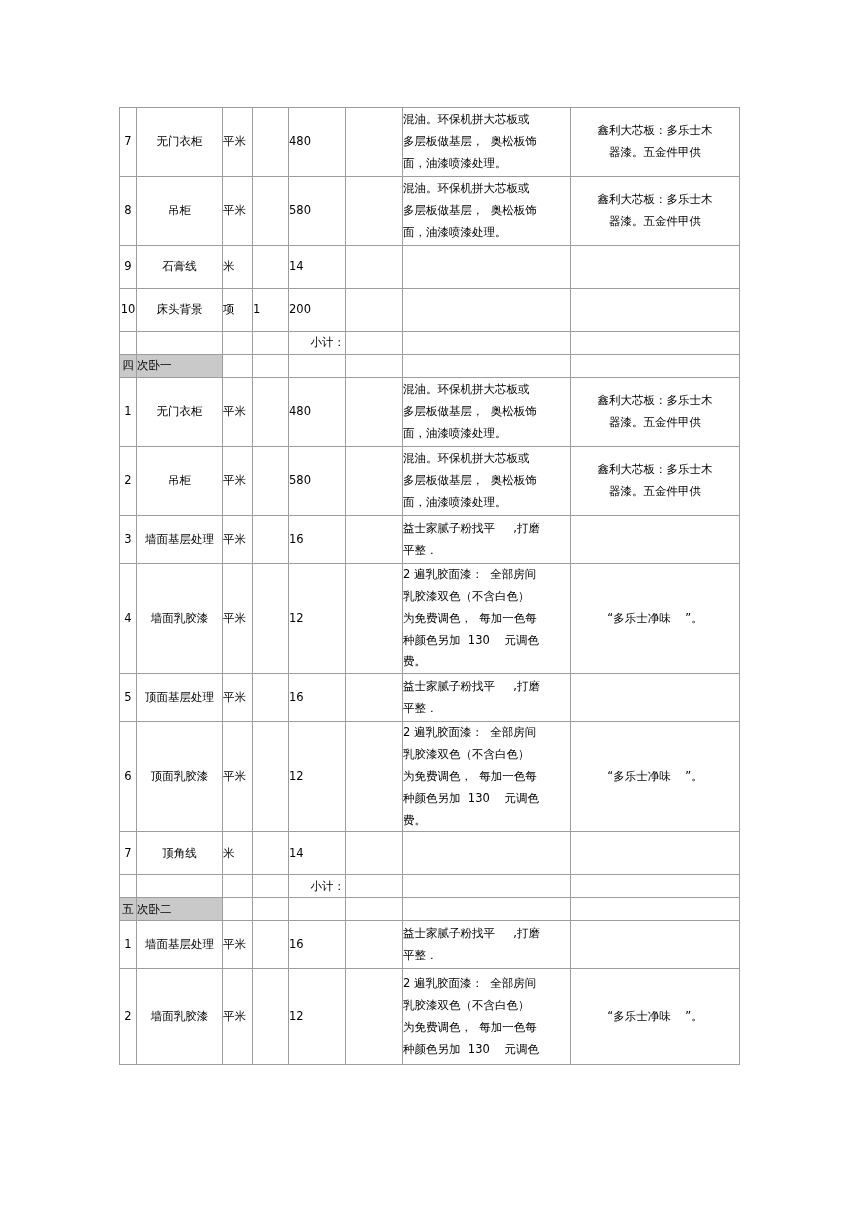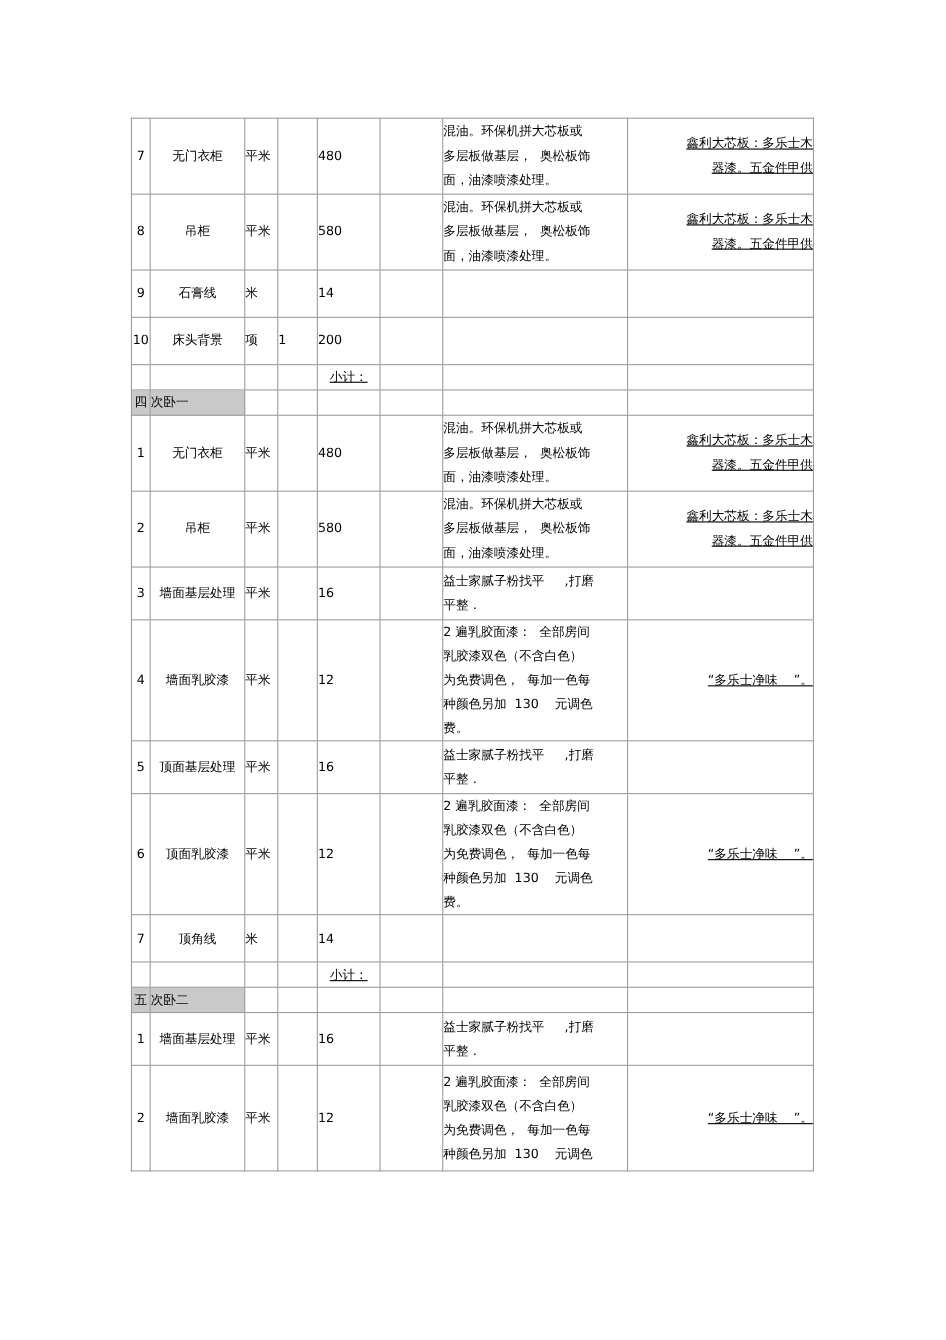--- a/index.html
+++ b/index.html
@@ -102,33 +102,31 @@
 
   .desc {
     text-align: left;
     padding: 4px 5px 4px 6px;
     font-size: 11.3px;
     line-height: 1.78;
   }
   .desc .ln { display: block; white-space: pre-wrap; }
 
   .brand {
-    text-align: right;
+    text-align: center;
     padding: 4px 5px 4px 7px;
     font-size: 11.3px;
     line-height: 1.62;
-    text-decoration: underline;
   }
   .brand .ln { display: block; white-space: pre-wrap; }
 
   .subtotal {
-    text-align: center;
+    text-align: right;
     padding-left: 6px;
     font-size: 11.5px;
-    text-decoration: underline;
   }
 
   tr.section td {
     background: #c9c9c9;
     height: 23px;
   }
   tr.section td.blank-cell { background: #ffffff; }
 
   .sec-roman {
     text-align: center;

